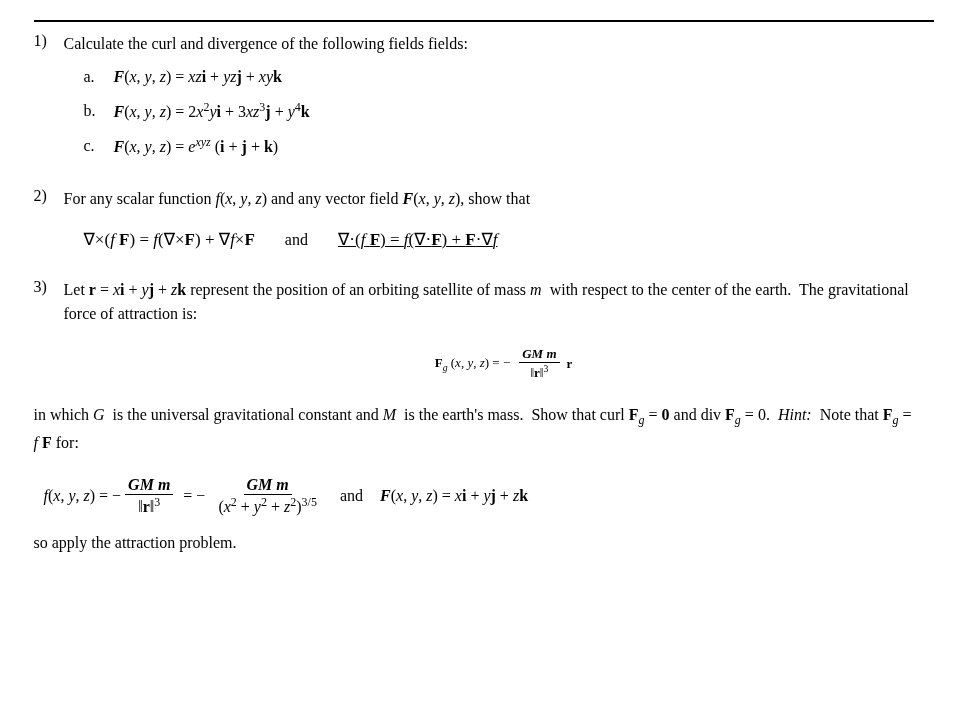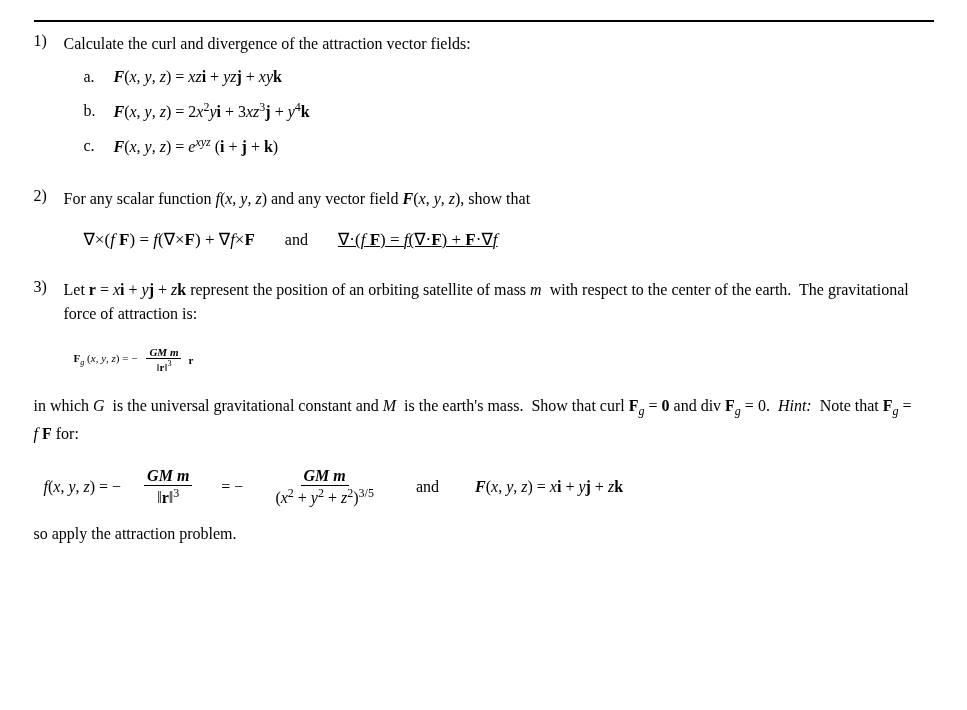--- a/index.html
+++ b/index.html
@@ -76,21 +76,22 @@
       display: flex;
       align-items: center;
       gap: 20px;
       flex-wrap: wrap;
     }
 
     .gravitational-eq {
       margin: 20px 0 20px 40px;
       display: flex;
       align-items: center;
-      font-size: 11px;
+      font-size: 13px;
+      justify-content: center;
     }
 
     .inline-frac {
       display: inline-flex;
       flex-direction: column;
       align-items: center;
       vertical-align: middle;
       margin: 0 3px;
     }
 
@@ -106,21 +107,21 @@
     .inline-frac .den {
       padding: 0 3px;
       font-size: 1em;
     }
 
     .last-eq-row {
       margin: 16px 0 16px 0;
       display: flex;
       align-items: center;
       flex-wrap: wrap;
-      gap: 20px;
+      gap: 1px;
       font-size: 16px;
     }
 
     .so-apply {
       margin-top: 18px;
       font-size: 16px;
     }
 
     .top-border {
       border-top: 2px solid #000;
@@ -128,21 +129,21 @@
     }
   </style>
 </head>
 <body>
 
 <div class="page-content top-border">
 
   <div class="problem">
     <div class="problem-header">
       <span class="problem-number">1)</span>
-      <span class="problem-text">Calculate the curl and divergence of the attraction vector fields:</span>
+      <span class="problem-text">Calculate the curl and divergence of the following fields fields:</span>
     </div>
     <div class="sub-items">
 
       <div class="sub-item">
         <span class="sub-label">a.</span>
         <span>
           <b><i>F</i></b>(<i>x</i>, <i>y</i>, <i>z</i>) = <i>xz</i><b>i</b> + <i>yz</i><b>j</b> + <i>xy</i><b>k</b>
         </span>
       </div>
 

